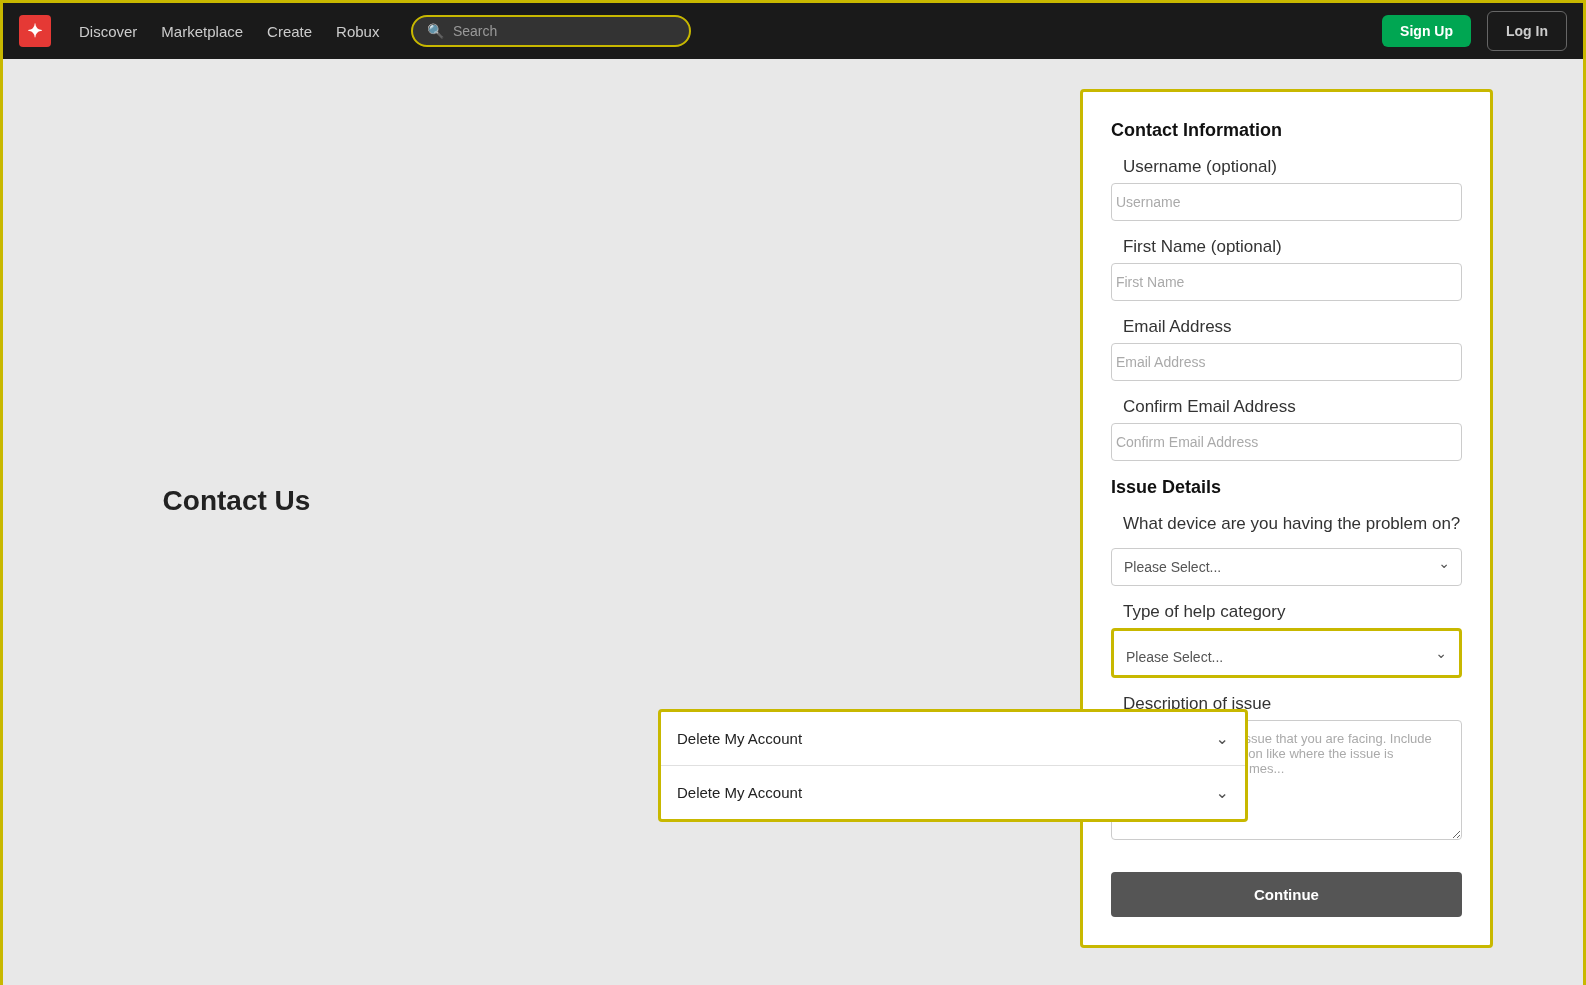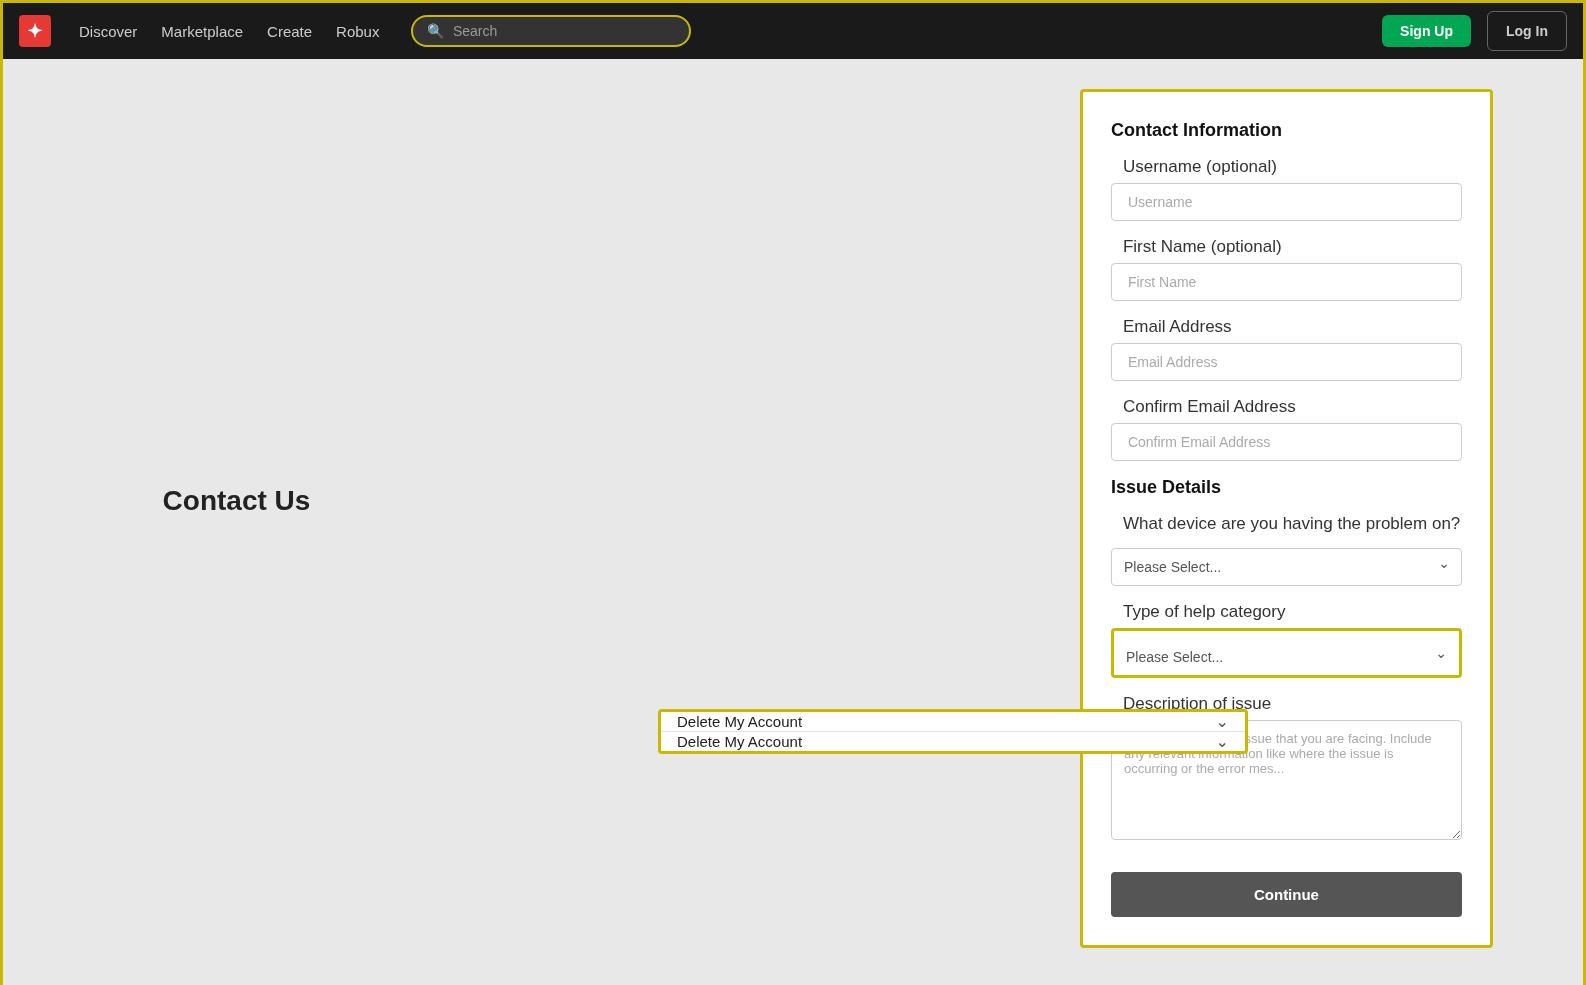--- a/index.html
+++ b/index.html
@@ -129,21 +129,21 @@
       display: block;
       margin-left: 12px;
     }
     .field-group {
       margin-bottom: 16px;
     }
     .text-input {
       width: 100%;
       border: 1px solid #ccc;
       border-radius: 4px;
-      padding: 10px 16px;
+      padding: 10px 4px;
       font-size: 14px;
       color: #7f1d1d;
       outline: none;
     }
     .text-input::placeholder { color: #aaa; }
 
     
     .select-wrapper {
       position: relative;
       width: 100%;
@@ -223,21 +223,21 @@
       z-index: 10;
       border: 3px solid #c8b800;
       border-radius: 4px;
       background: white;
       overflow: hidden;
     }
     .dropdown-item {
       display: flex;
       align-items: center;
       justify-content: space-between;
-      padding: 0 16px;
+      padding: 17px 16px;
       font-size: 15px;
       color: #222;
       border-bottom: 1px solid #e0e0e0;
       cursor: pointer;
     }
     .dropdown-item:last-child { border-bottom: none; }
     .dropdown-chevron { color: #555; font-size: 16px; }
 
     
     .content-wrapper {

